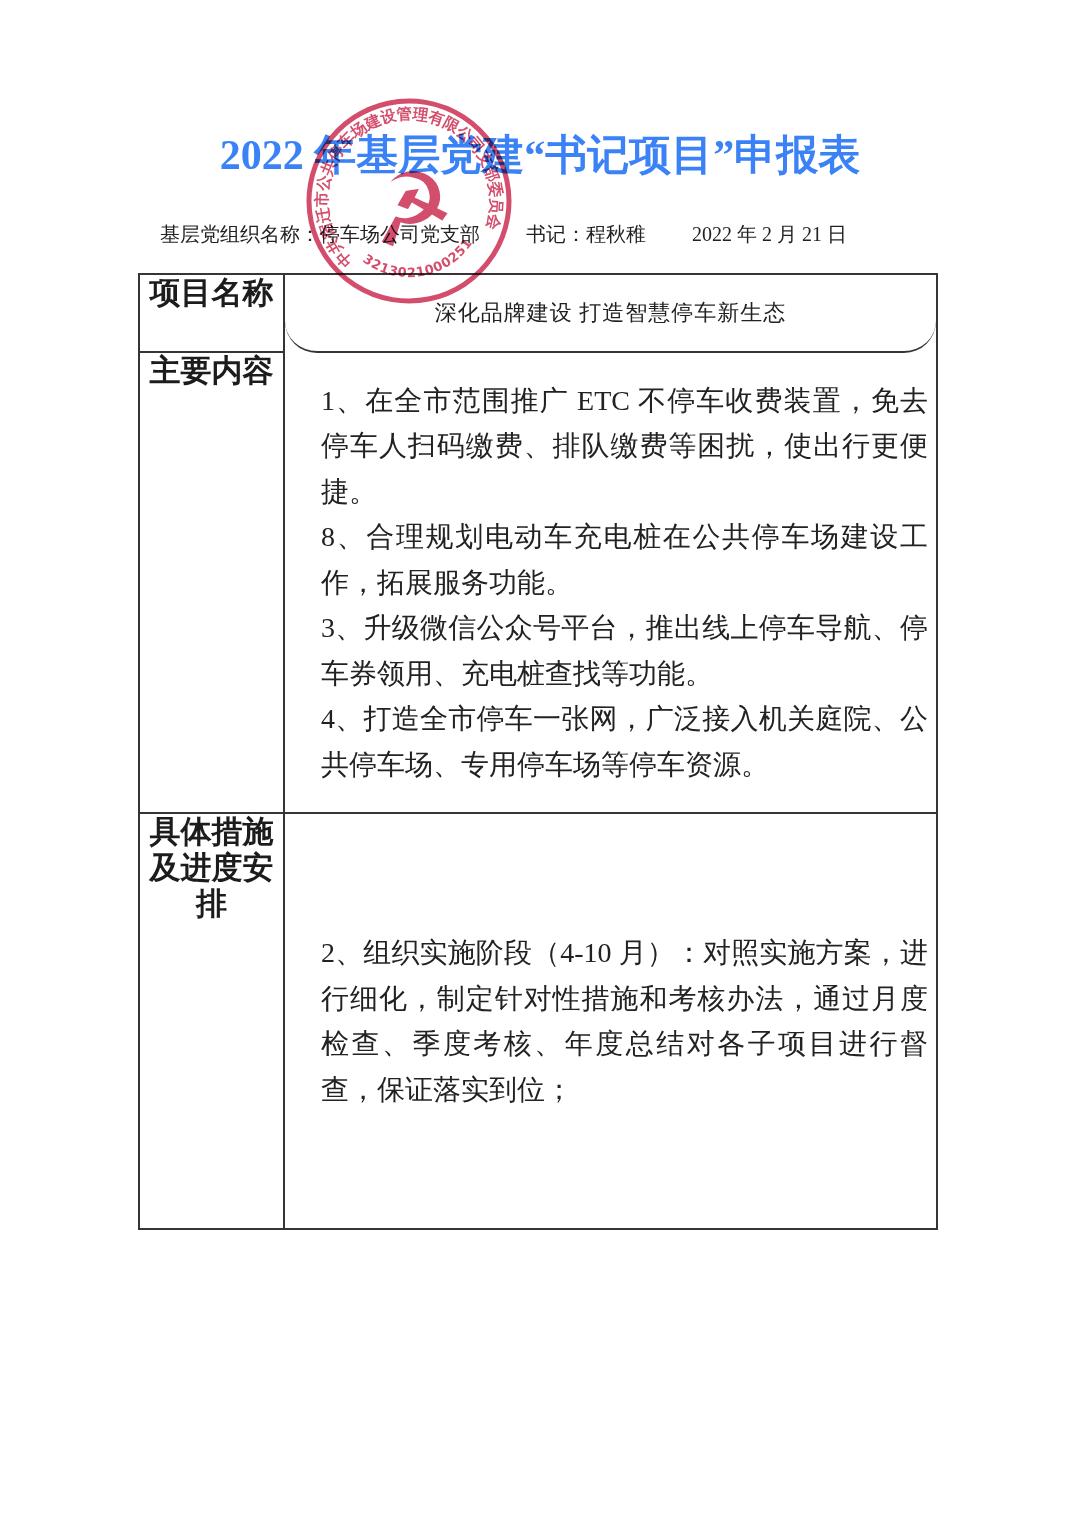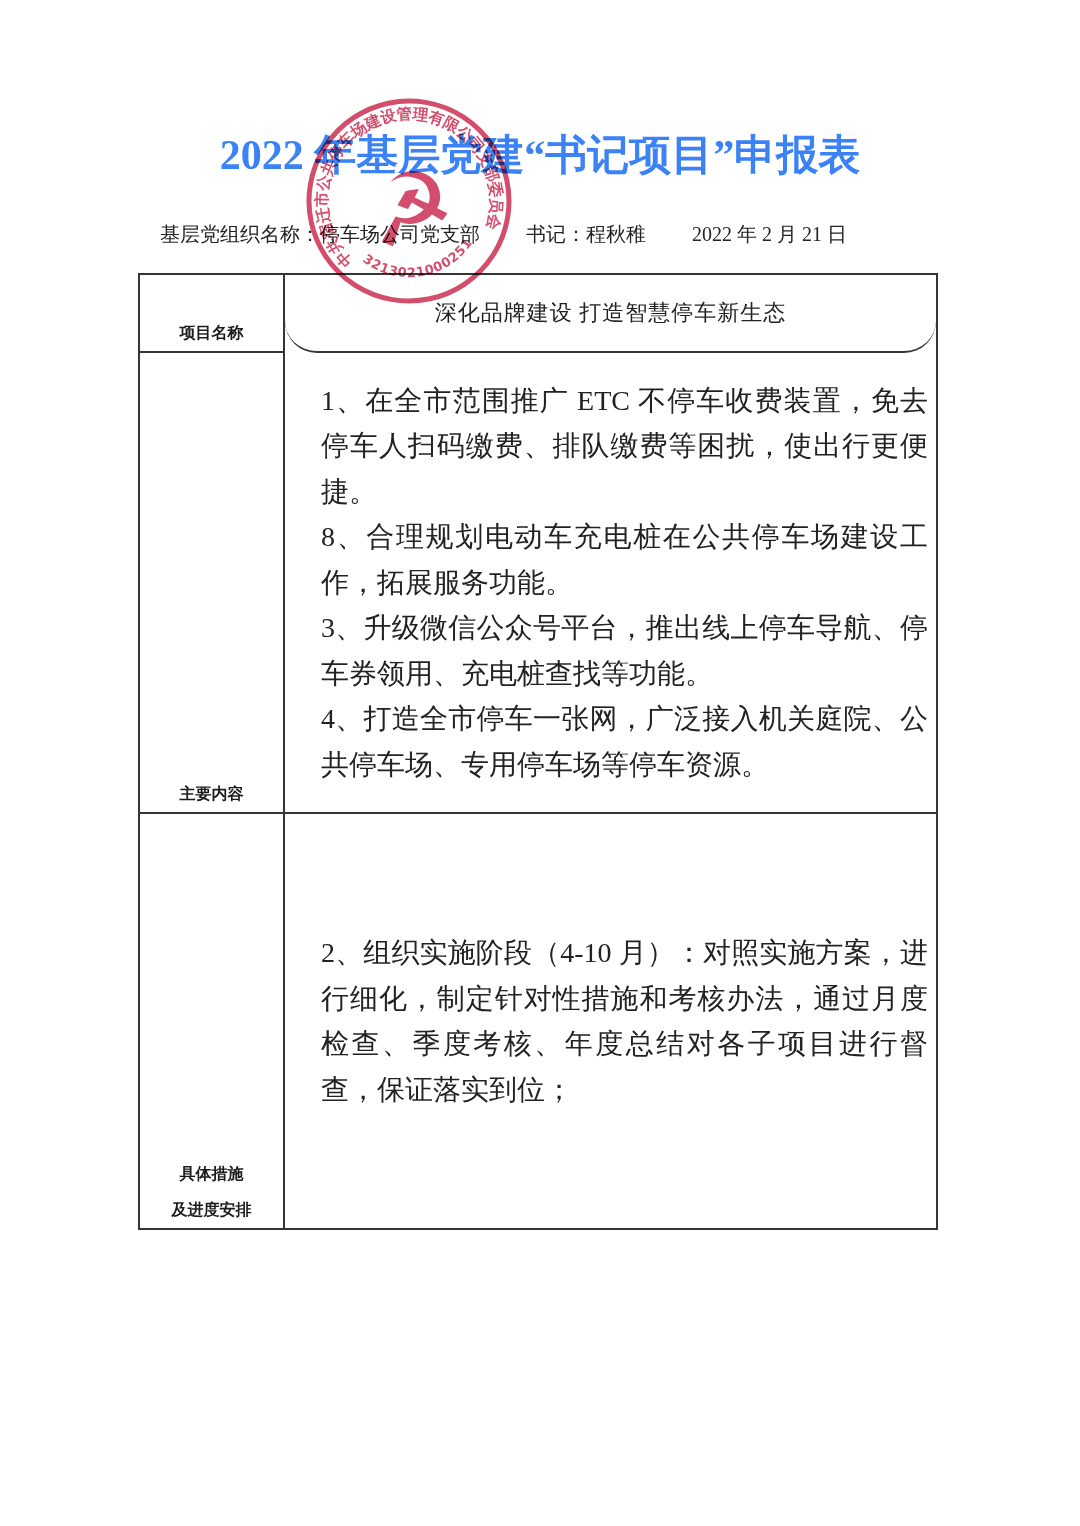--- a/index.html
+++ b/index.html
@@ -39,25 +39,25 @@
     border: 2px solid #353535;
     display: grid;
     grid-template-columns: 145px 1fr;
     grid-template-rows: 78px 461px 414px;
     background: transparent;
   }
   .label-cell {
     border-right: 2px solid #353535;
     display: flex;
     flex-direction: column;
-    justify-content: flex-end;
+    justify-content: flex-start;
     align-items: center;
     font-family: "Liberation Sans", "DejaVu Sans", sans-serif;
     font-weight: bold;
-    font-size: 16px;
+    font-size: 31px;
     line-height: 36px;
     color: #1c1c1c;
     text-align: center;
   }
   .content-cell {
     padding: 0 8px;
     display: flex;
     flex-direction: column;
     justify-content: center;
   }

